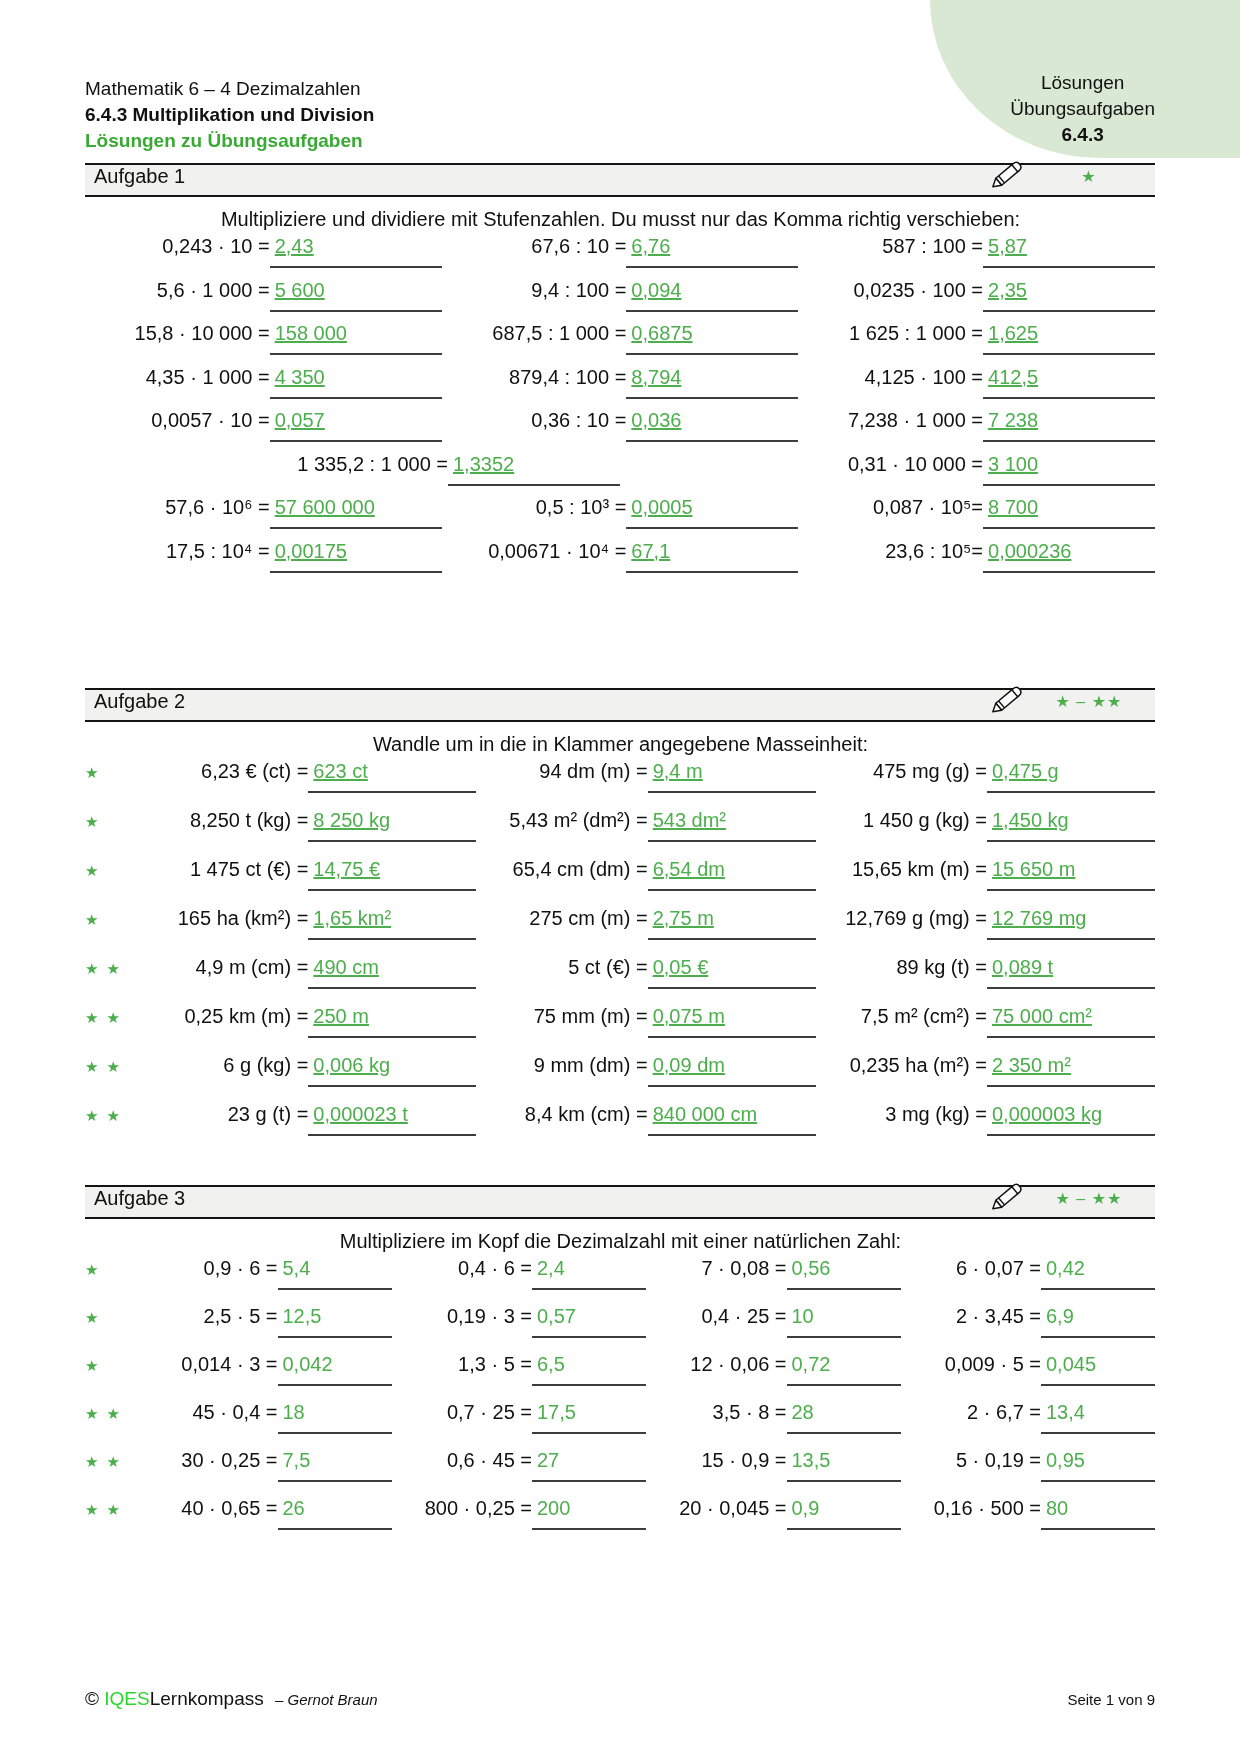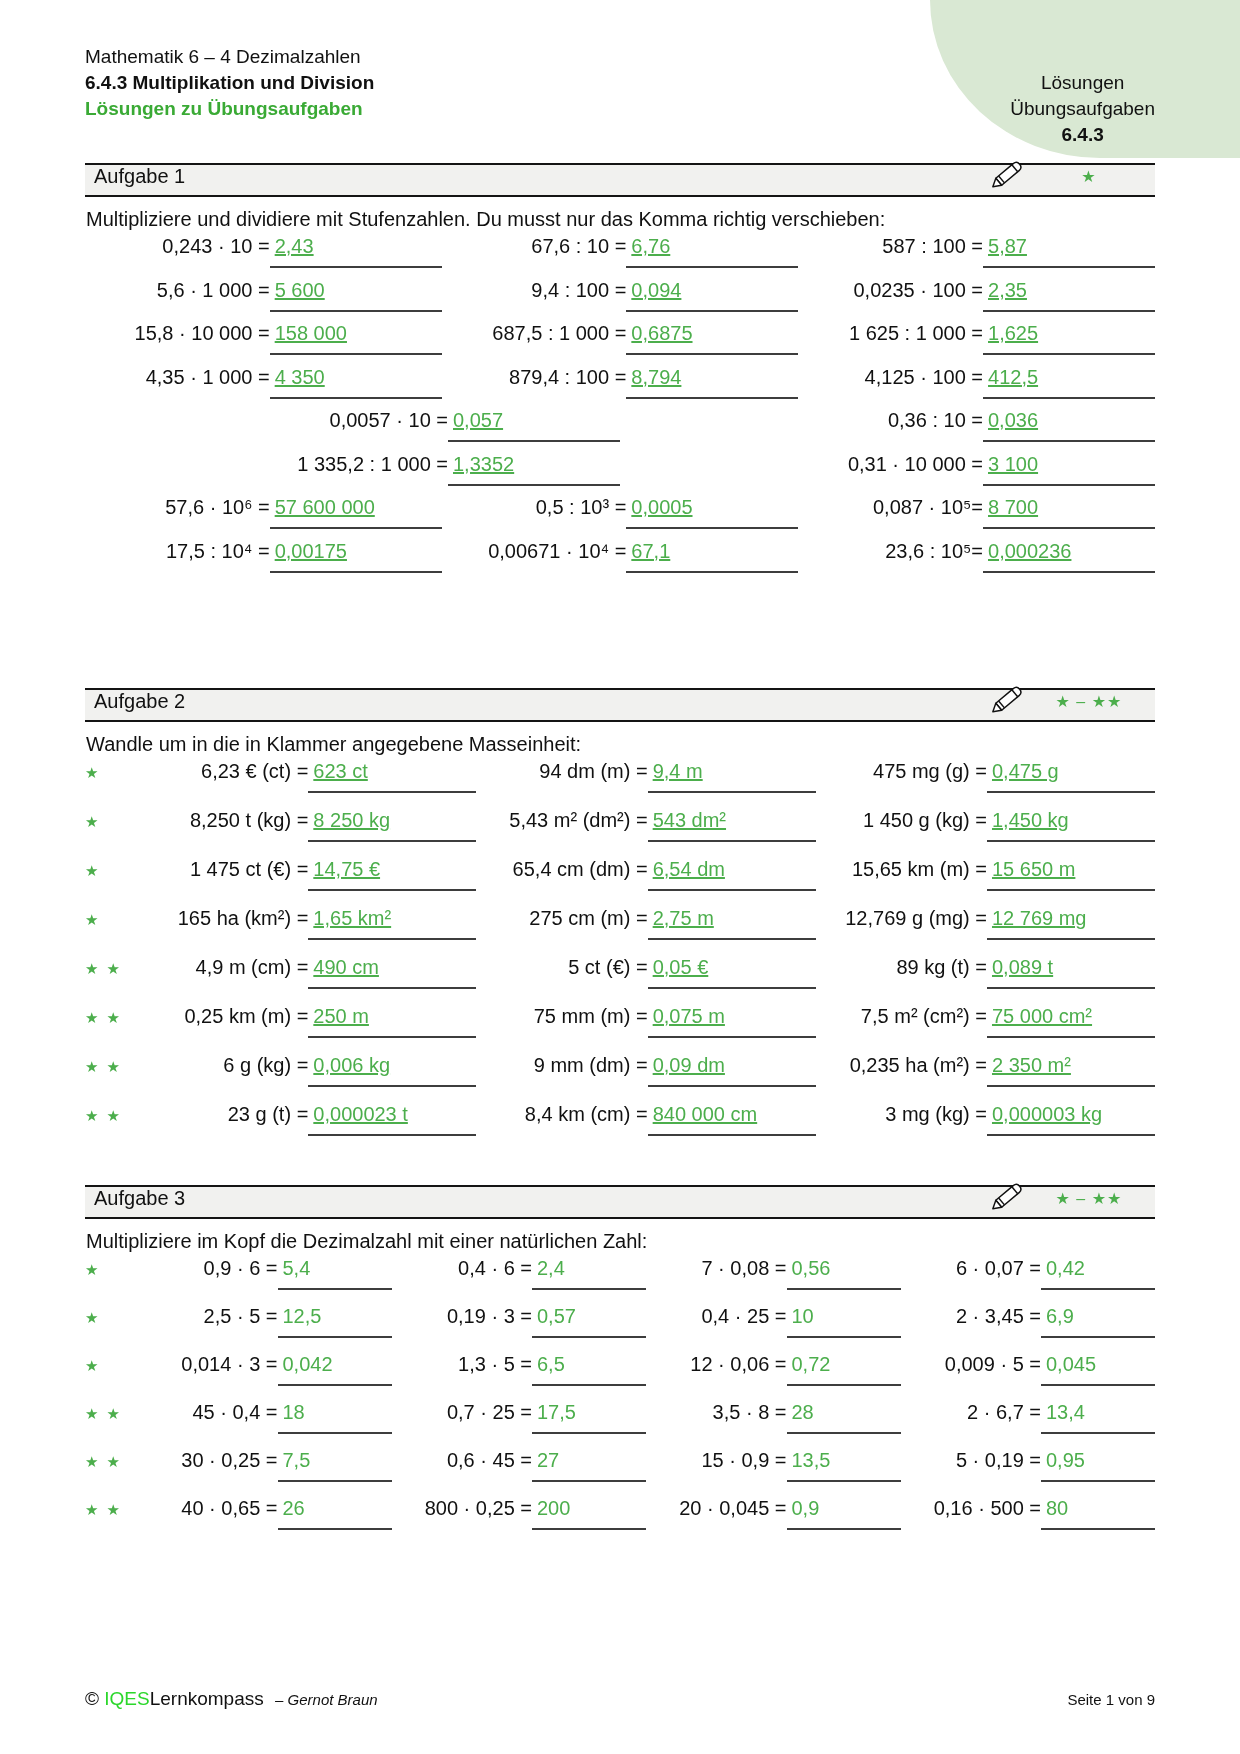--- a/index.html
+++ b/index.html
@@ -9,34 +9,34 @@
     overflow:hidden;
   }
   
   .corner{position:absolute;top:0;right:0;width:310px;height:158px;
     background:#d9e8d3;border-bottom-left-radius:170px 158px;}
   .corner-text{position:absolute;top:70px;right:85px;text-align:center;
     font-size:19px;line-height:26px;color:#111;}
   .corner-text .bold{font-weight:bold;}
 
   
-  .doc-header{position:absolute;left:85px;top:44px;font-size:19px;line-height:26px;}
+  .doc-header{position:absolute;left:85px;top:76px;font-size:19px;line-height:26px;}
   .doc-header .l2{font-weight:bold;}
   .doc-header .l3{font-weight:bold;color:#3aaa35;}
 
   
   .task{position:absolute;left:85px;width:1070px;}
   .task-1{top:163px}.task-2{top:688px}.task-3{top:1185px}
   .band{height:34px;background:#f1f1ef;border-top:2px solid #141414;border-bottom:2px solid #141414;
     display:flex;align-items:center;padding:0 14px 8px 9px;box-sizing:border-box;}
   .band-title{flex:1;font-size:20px;}
   .pencil{display:flex;margin-right:10px;}
   .pencil svg{transform:rotate(-40deg);}
   .band-stars{width:104px;text-align:center;color:#4cae4c;font-size:16px;white-space:nowrap;letter-spacing:1px;}
-  .intro{margin:11px 0 0 1px;font-size:20px;color:#111;}
+  .intro{margin:11px 0 0 1px;font-size:20px;color:#111;text-align:center;}
 
   .rows{margin-top:4px;}
   .row{display:flex;align-items:baseline;}
   .task-1 .row{height:43.5px;}
   .task-2 .row{height:49px;}
   .task-3 .row{height:48px;}
   .row-stars{width:52px;flex:none;color:#4cae4c;font-size:15px;letter-spacing:2px;white-space:nowrap;}
   .cell{flex:1;display:flex;align-items:baseline;min-width:0;}
   .q{flex:1;text-align:right;font-size:20px;color:#111;white-space:nowrap;}
   .a{flex:none;border-bottom:2px solid #3d3d3d;padding:0 2px 8px 5px;font-size:20px;
@@ -144,20 +144,24 @@
       </div>
       <div class="row">
         <div class="cell">
           <span class="q">0,0057 · 10 =</span>
           <span class="a">0,057</span>
         </div>
         <div class="cell">
           <span class="q">0,36 : 10 =</span>
           <span class="a">0,036</span>
         </div>
+        <div class="cell">
+          <span class="q">7,238 · 1 000 =</span>
+          <span class="a">7 238</span>
+        </div>
       </div>
       <div class="row">
         <div class="cell">
           <span class="q">1 335,2 : 1 000 =</span>
           <span class="a">1,3352</span>
         </div>
         <div class="cell">
           <span class="q">0,31 · 10 000 =</span>
           <span class="a">3 100</span>
         </div>

